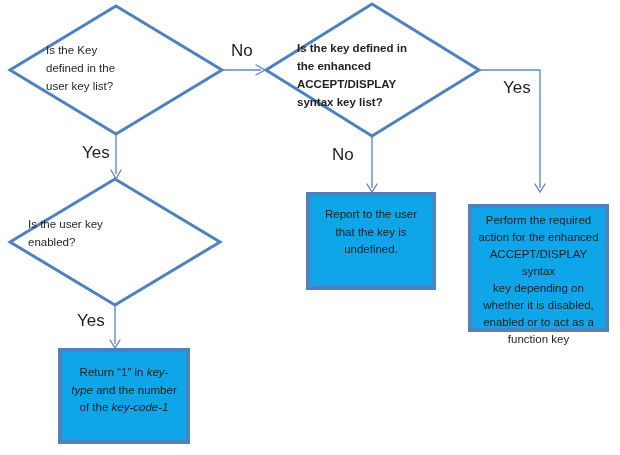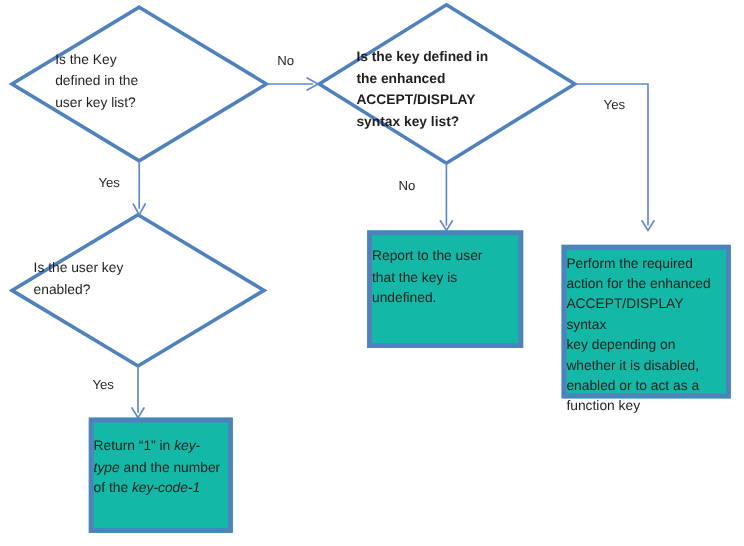--- a/index.html
+++ b/index.html
@@ -10,26 +10,26 @@
   }
   svg.canvas { position:absolute; left:0; top:0; width:620px; height:455px; }
   .shape { fill:#ffffff; stroke:var(--shape,#4f81bd); stroke-width:3; stroke-linejoin:miter; }
   .conn { fill:none; stroke:var(--conn,#6189c7); stroke-width:1.4; }
   .ah   { fill:none; stroke:var(--conn,#6189c7); stroke-width:1.4; stroke-linecap:round; }
   .txt {
     position:absolute; text-align:left; font-size:11.5px; line-height:18px;
     white-space:pre-line;
   }
   .box {
-    position:absolute; box-sizing:border-box; background:#14b8a6;
+    position:absolute; box-sizing:border-box; background:#0ea5e9;
     border:4px solid var(--shape,#4f81bd);
-    font-size:11.5px; line-height:17.5px; white-space:pre-line;
+    text-align:center; font-size:11.5px; line-height:17.5px; white-space:pre-line;
   }
-  .lbl { position:absolute; font-size:11px; line-height:14px; }
-  #b1 { left:74px;  top:348px; width:120px; height:96px;  padding-top:12px; }
+  .lbl { position:absolute; font-size:17px; line-height:14px; }
+  #b1 { left:58px;  top:348px; width:132px; height:96px;  padding-top:12px; }
   #b2 { left:306px; top:192px; width:130px; height:98px;  padding-top:10px; }
   #b3 { left:468px; top:192px; width:141px; height:128px; padding-top:4px; line-height:17px;margin-top:12px; }
   #t1 { left:46px;  top:41px;  width:140px; }
   #t2 { left:297px; top:39px;  width:150px;font-weight:bold; }
   #t3 { left:28px;  top:215px; width:140px; }
   #no1  { left:231px; top:44px;  }
   #yes1 { left:82px;  top:146px; }
   #no2  { left:332px; top:148px; }
   #yesR { left:503px; top:81px;  }
   #yes2 { left:77px;  top:314px; }

